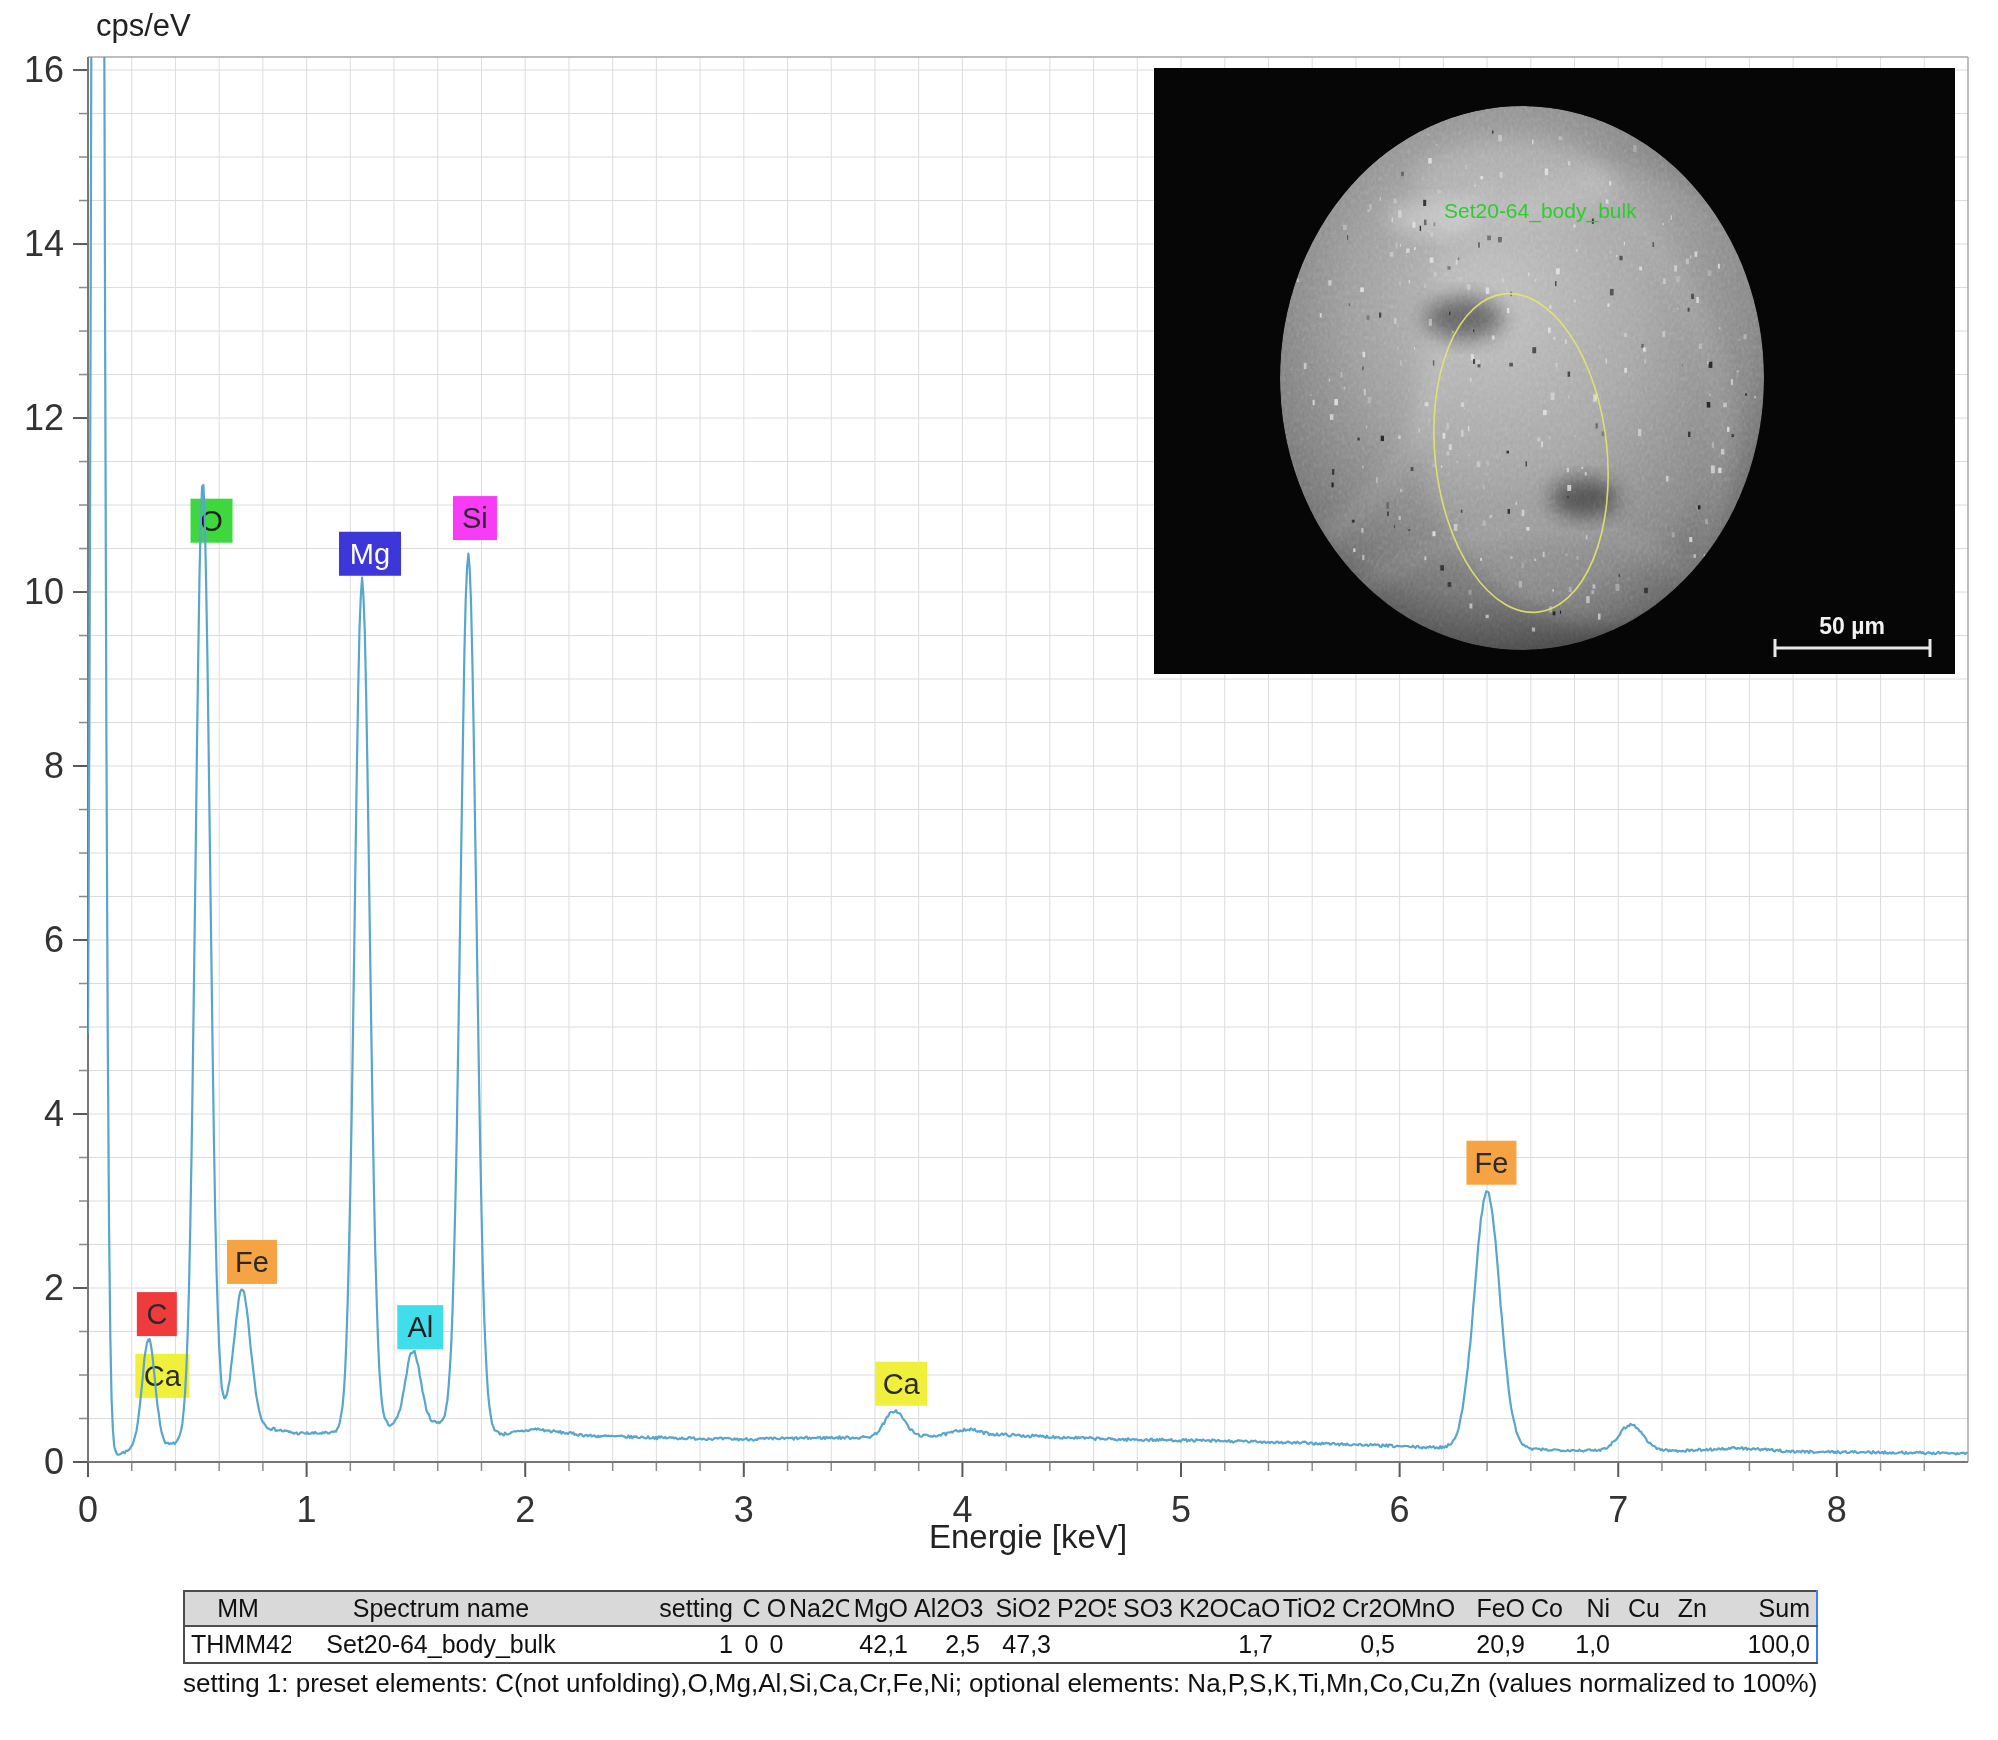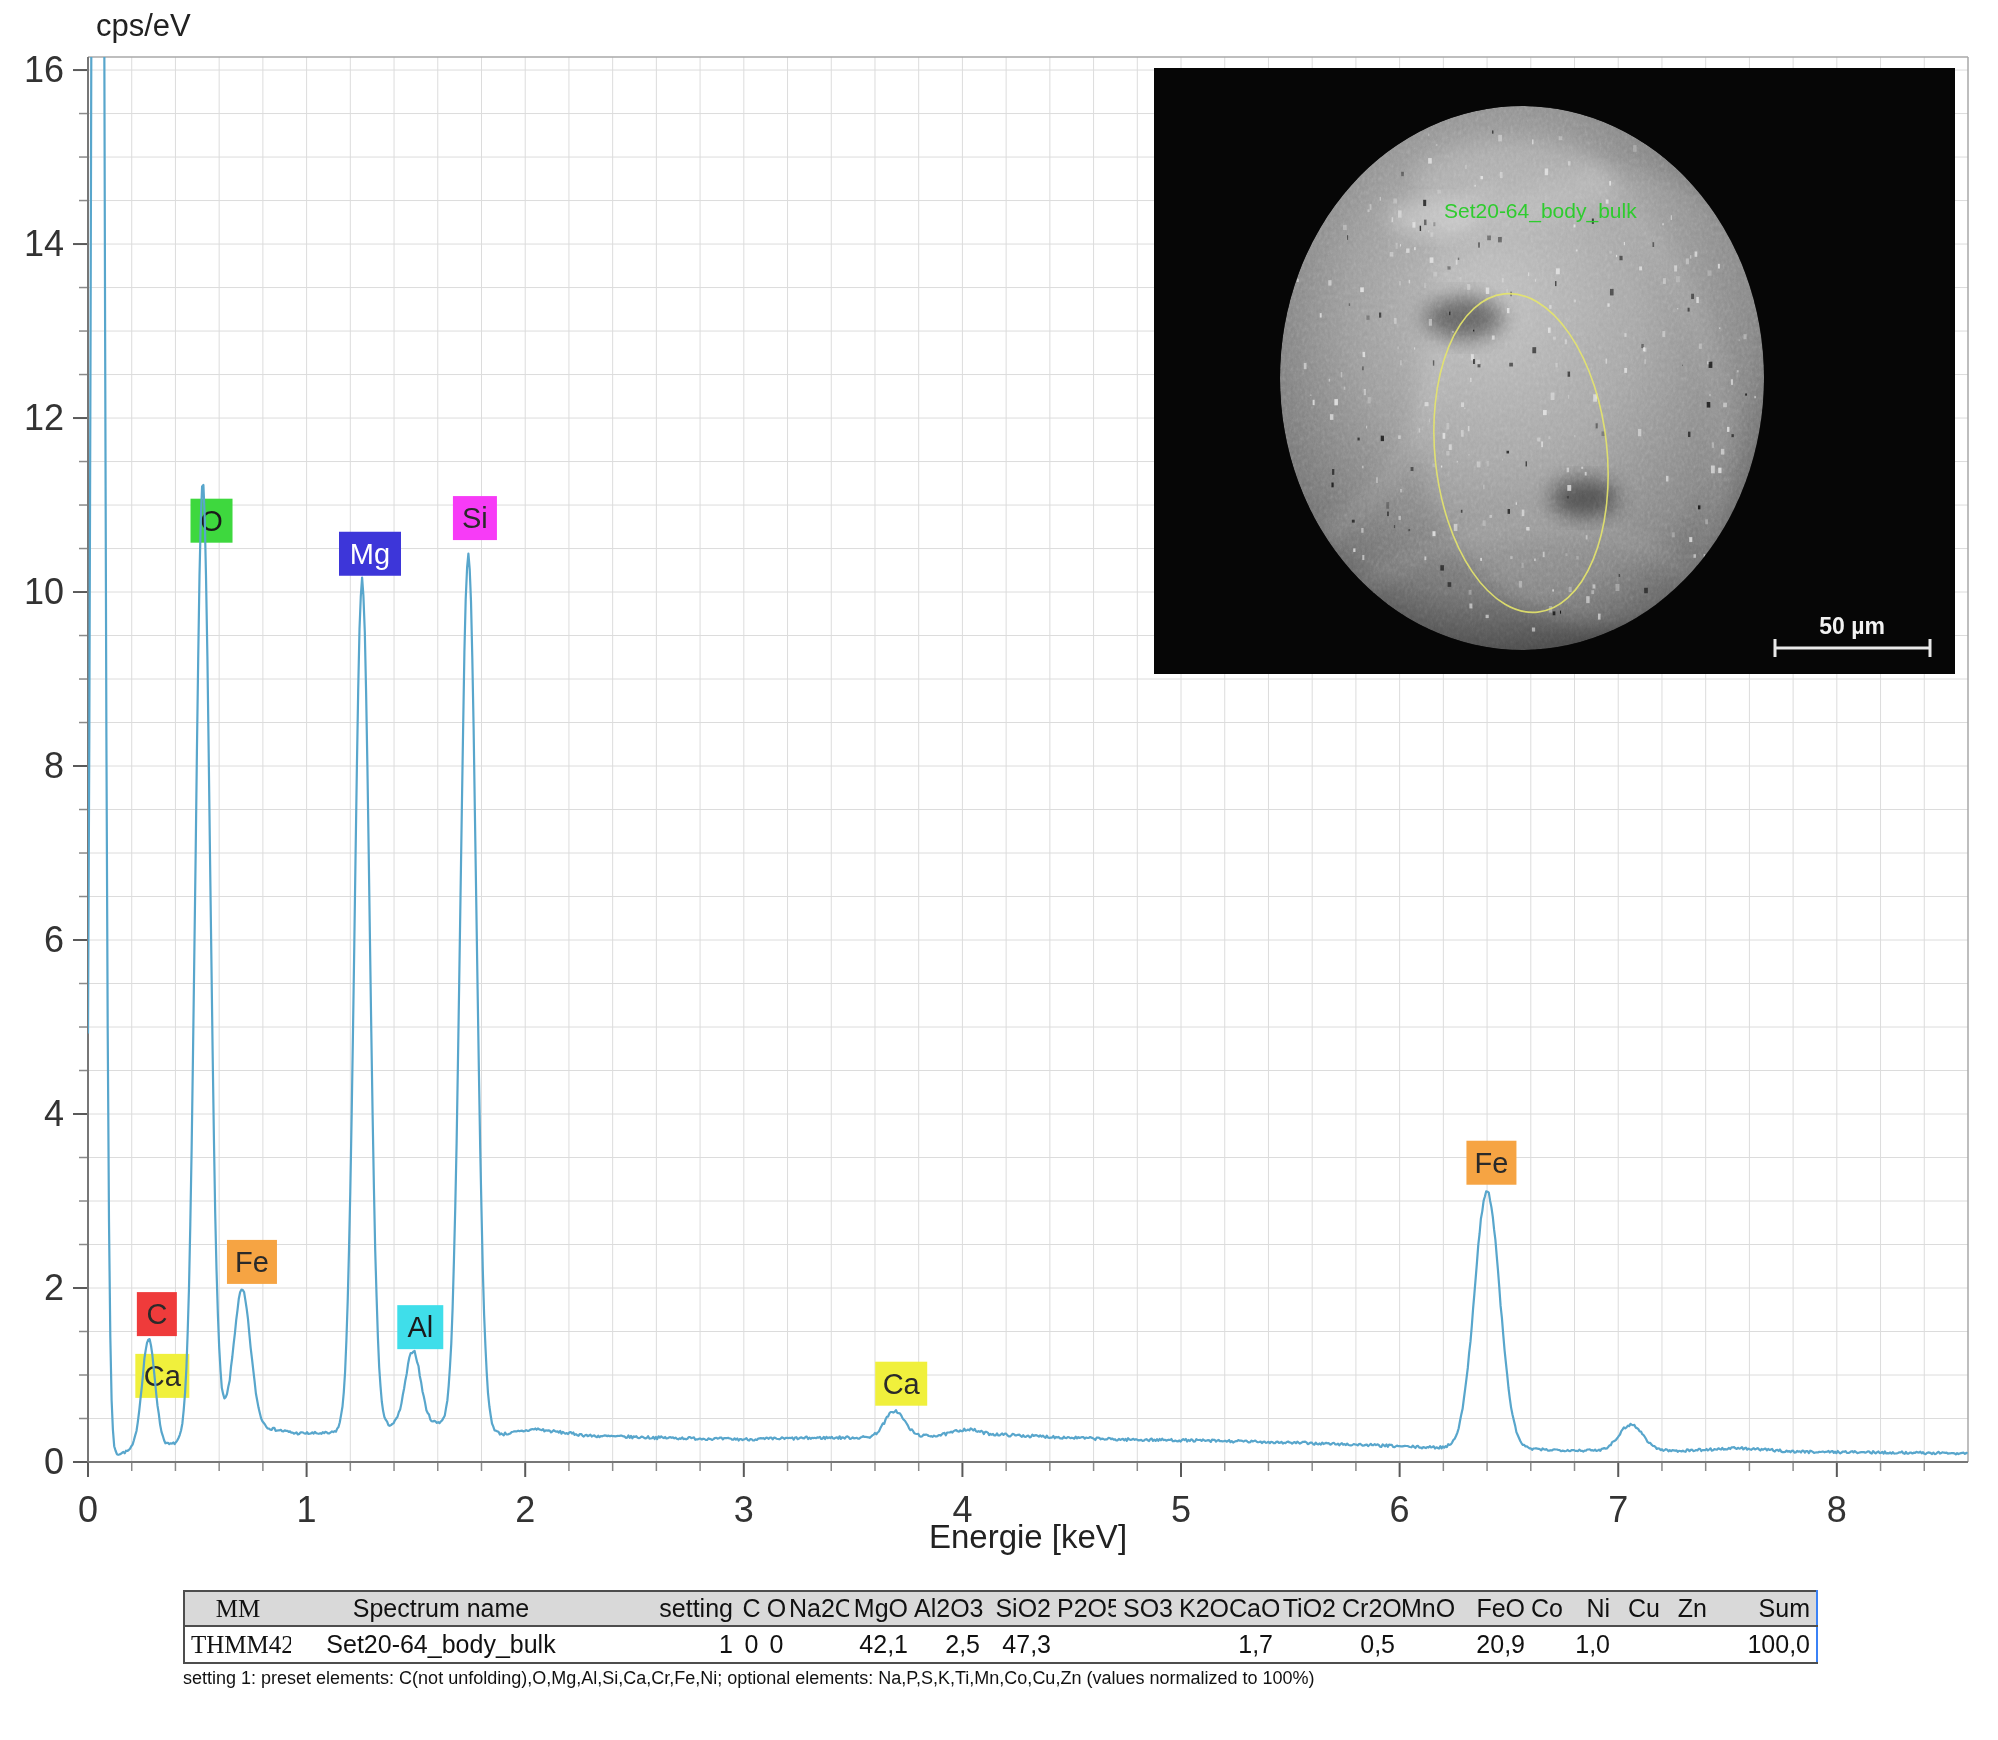--- a/index.html
+++ b/index.html
@@ -19,27 +19,27 @@
   }
   table.res th{
     background:#d9d9d9;font-weight:400;border:2px solid #4d4d4d;
     border-left:none;border-right:none;height:33px;padding:0 6px 0 0;
     white-space:nowrap;overflow:hidden;
   }
   table.res td{
     background:#ffffff;border-bottom:2px solid #4d4d4d;height:35px;
     padding:0 6px 0 0;white-space:nowrap;overflow:hidden;
   }
-  table.res th:first-child, table.res td:first-child{border-left:2px solid #4d4d4d;font-family:Liberation Serif, serif;}
+  table.res th:first-child, table.res td:first-child{border-left:2px solid #4d4d4d;}
   table.res th:last-child,  table.res td:last-child{border-right:2px solid #3b82f6;}
   .al{text-align:center;padding-left:6px !important;}
   .ac{text-align:center;padding:0 !important;}
   .ar{text-align:right;margin-top:20px;}
   #table-footnote{
-    position:absolute;left:183px;top:1668px;font-size:18px;color:#111;white-space:nowrap;
+    position:absolute;left:183px;top:1668px;font-size:26px;color:#111;white-space:nowrap;
   }
 </style>
 </head>
 <body>
 
 <div id="chart-wrap">
   <svg id="spectrum-svg" width="1998" height="1560" viewBox="0 0 1998 1560">
       <g>
         <line x1="131.72093023255815" y1="57" x2="131.72093023255815" y2="1462" stroke="#dcdcdc" stroke-width="1"></line>
         <line x1="175.4418604651163" y1="57" x2="175.4418604651163" y2="1462" stroke="#dcdcdc" stroke-width="1"></line>

